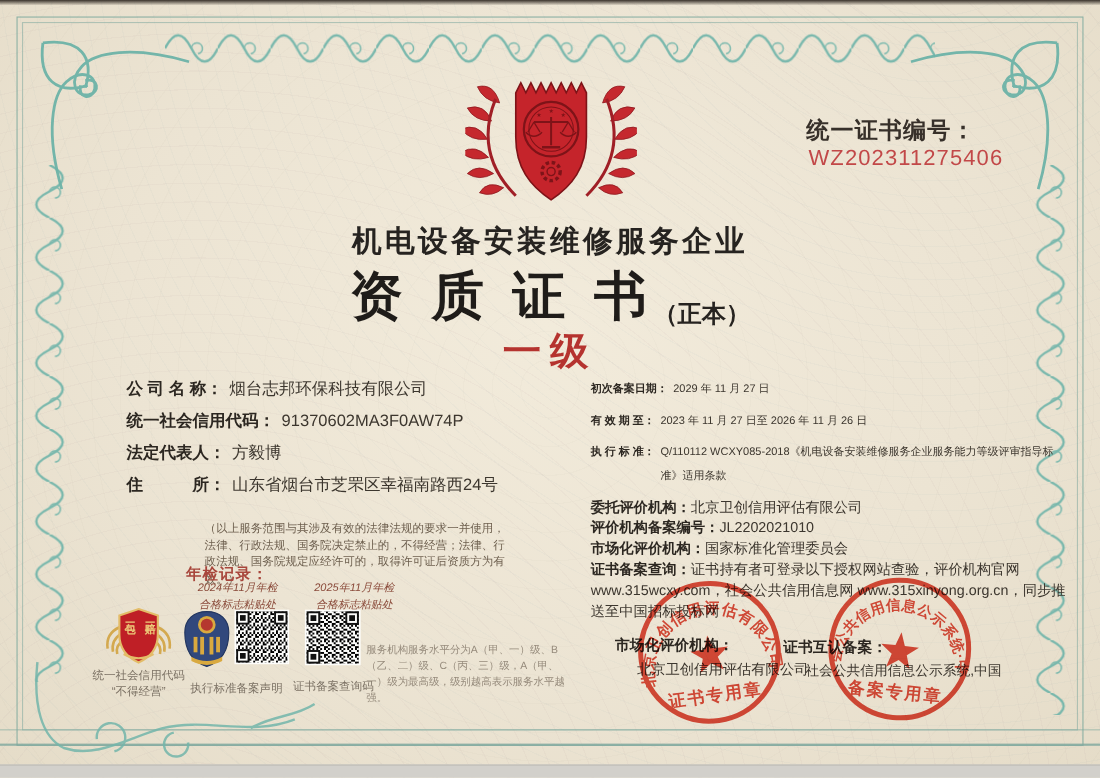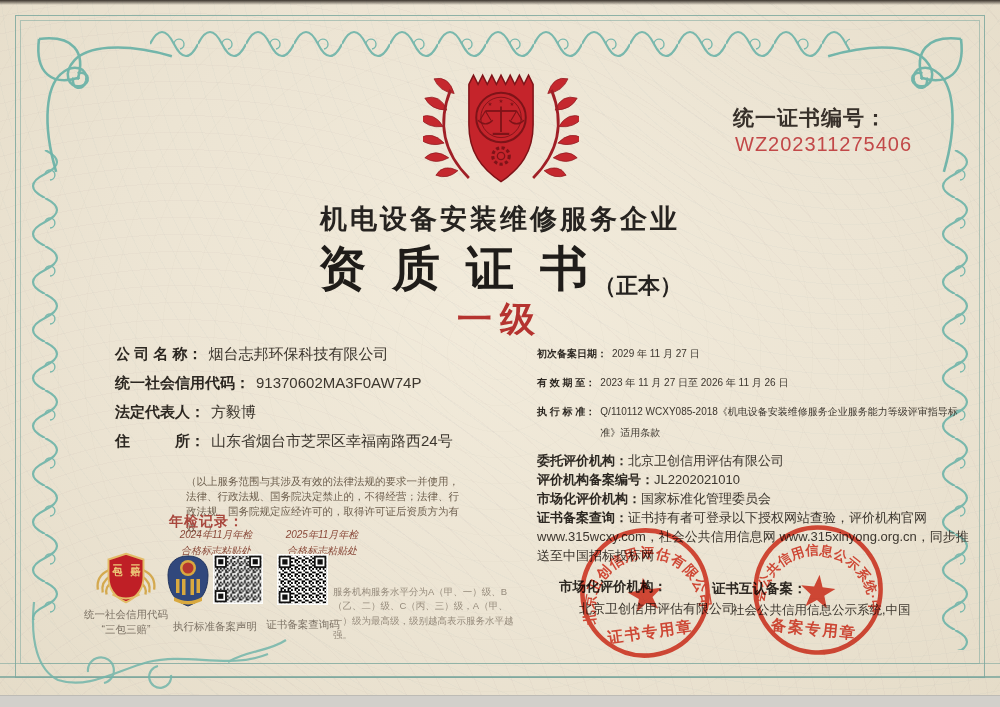--- a/index.html
+++ b/index.html
@@ -240,21 +240,21 @@
     </g>
     <path d="M35,3 L53,9 V27 C53,39 46,48 35,53 C24,48 17,39 17,27 V9 Z" fill="#bf1f26" stroke="#e3bc68" stroke-width="2"></path>
     <path d="M21,45 Q35,53 49,45" fill="none" stroke="#e3bc68" stroke-width="2"></path>
   </svg>
   <div class="abs sanbao-text">
     <span>三包</span>
     <span>三赔</span>
   </div>
   <div class="abs caption" style="left:78px;top:607px;width:96px">
     <div>统一社会信用代码</div>
-    <div>“三包三赔”</div>
+    <div>“不得经营”</div>
   </div>
 
   <svg class="abs" style="left:166px;top:555px;width:44px;height:52px" viewBox="0 0 44 52">
     <path d="M22,1 C34,1 42,8 42,20 C42,38 34,47 22,51 C10,47 2,38 2,20 C2,8 10,1 22,1 Z" fill="#31487c" stroke="#22355e"></path>
     <circle cx="22" cy="13" r="8" fill="#d9a93f"></circle>
     <circle cx="22" cy="13" r="5.5" fill="#b5372f"></circle>
     <g fill="#d9a93f">
       <rect x="10" y="24" width="3.5" height="14"></rect>
         <rect x="16" y="24" width="3.5" height="16"></rect>
       <rect x="24.5" y="24" width="3.5" height="16"></rect>

